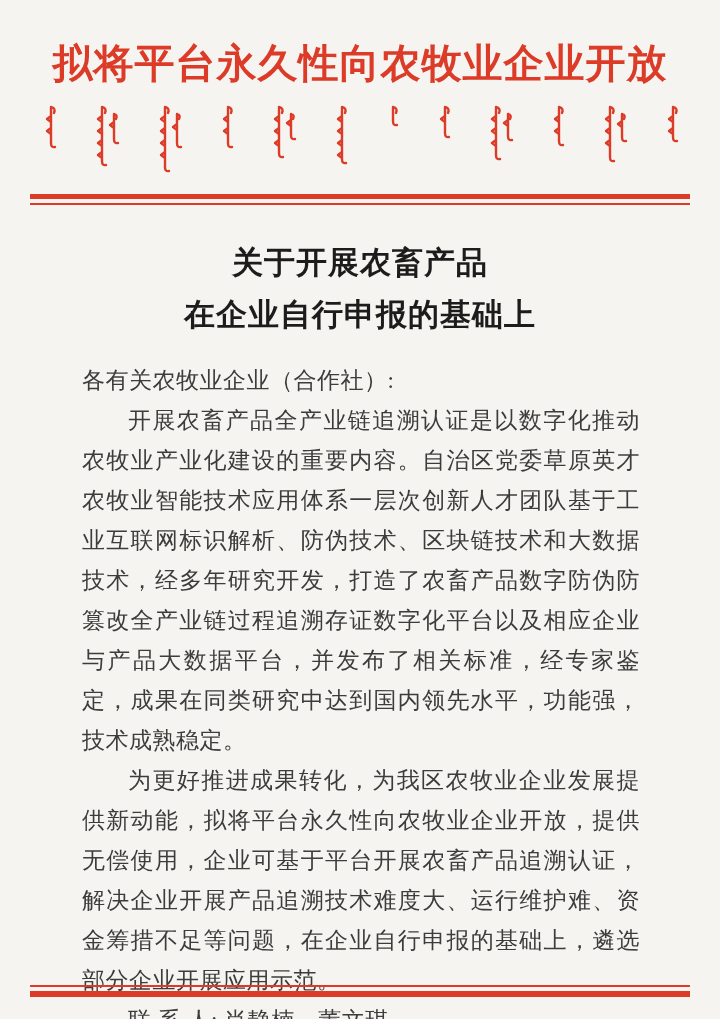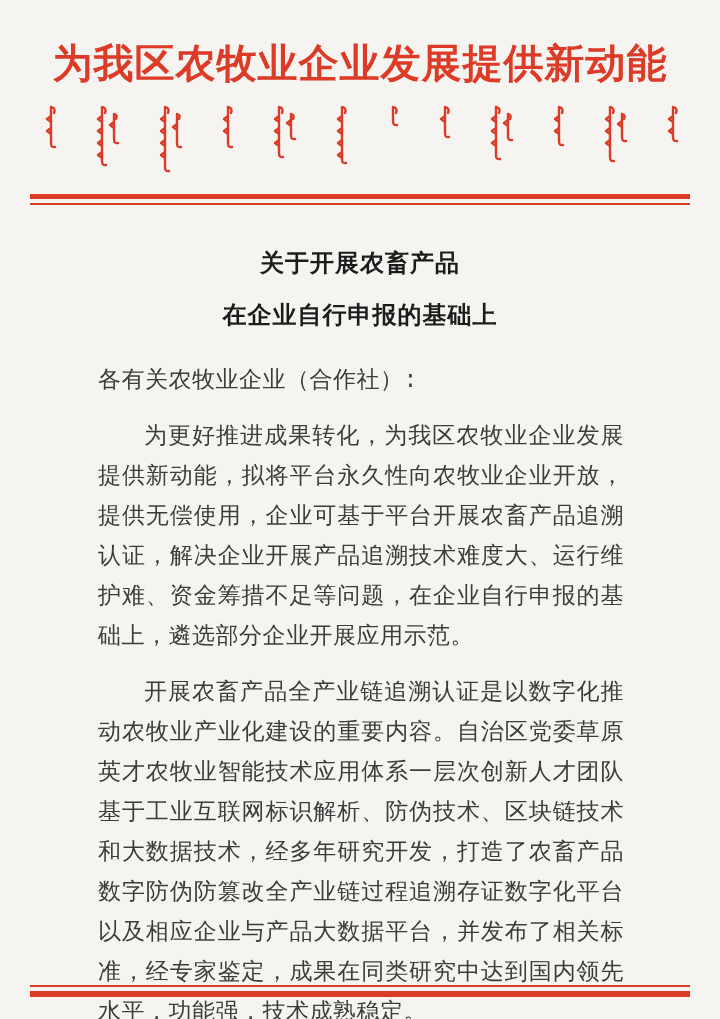--- a/index.html
+++ b/index.html
@@ -45,44 +45,44 @@
   .rule.thin{height:2px;margin-top:4px;}
   .rule-group.bottom{position:absolute;left:30px;right:30px;bottom:22px;margin:0;}
   .rule-group.bottom .thin{margin-top:0;}
   .rule-group.bottom .thick{margin-top:4px;height:6px;}
   
   .doc-title{
     margin:32px 0 0 0;
     text-align:center;
     color:var(--title-ink);
     font-weight:700;
-    font-size:24px;
+    font-size:31px;
     line-height:52px;
     letter-spacing:1px;
   }
   
   .body-text{
     margin:20px 80px 0 82px;
     color:var(--ink);
     font-size:23px;
     line-height:40px;
     text-align:justify;
     text-justify:inter-ideograph;
     letter-spacing:0.5px;
   }
-  .body-text p{margin:16px;font-family:Liberation Mono, monospace;}
+  .body-text p{margin:0;}
   .para{text-indent:2em;}
   .contact{text-indent:2em;}
 </style>
 </head>
 <body>
 
 <div class="page">
 
-  <h1 class="org-title">为我区农牧业企业发展提供新动能</h1>
+  <h1 class="org-title">拟将平台永久性向农牧业企业开放</h1>
 
   <div class="mongolian-row">
       <span class="mcol"><svg width="14" height="46" viewBox="0 0 14 46" xmlns="http://www.w3.org/2000/svg">
           <path d="M7 3 q5 1 3 6 M7 3 V39 q0 5 4 4 M7 12 l-4 3 l4 3 M7 24 l-4 3 l4 3  " fill="none" stroke="#dc3b28" stroke-width="2.4" stroke-linecap="round" stroke-linejoin="round"></path>
         </svg></span>
       <span class="mcol"><svg width="26" height="64" viewBox="0 0 26 64" xmlns="http://www.w3.org/2000/svg">
           <path d="M7 3 q5 1 3 6 M7 3 V57 q0 5 4 4 M7 12 l-4 3 l4 3 M7 24 l-4 3 l4 3 M7 36 l-4 3 l4 3 M7 48 l-4 3 l4 3  M19 10 q4 1 2 5 M19 10 V35 q0 5 4 4 M19 18 l-4 3 l4 3" fill="none" stroke="#dc3b28" stroke-width="2.4" stroke-linecap="round" stroke-linejoin="round"></path>
         </svg></span>
       <span class="mcol"><svg width="26" height="70" viewBox="0 0 26 70" xmlns="http://www.w3.org/2000/svg">
           <path d="M7 3 q5 1 3 6 M7 3 V63 q0 5 4 4 M7 12 l-4 3 l4 3 M7 24 l-4 3 l4 3 M7 36 l-4 3 l4 3 M7 48 l-4 3 l4 3  M19 10 q4 1 2 5 M19 10 V39 q0 5 4 4 M19 20 l-4 3 l4 3" fill="none" stroke="#dc3b28" stroke-width="2.4" stroke-linecap="round" stroke-linejoin="round"></path>
@@ -121,22 +121,22 @@
     <div class="rule thin"></div>
   </div>
 
   <div class="doc-title">
     <div>关于开展农畜产品</div>
     <div>在企业自行申报的基础上</div>
   </div>
 
   <div class="body-text">
     <p class="salutation">各有关农牧业企业（合作社）:</p>
+    <p class="para">开展农畜产品全产业链追溯认证是以数字化推动农牧业产业化建设的重要内容。自治区党委草原英才农牧业智能技术应用体系一层次创新人才团队基于工业互联网标识解析、防伪技术、区块链技术和大数据技术，经多年研究开发，打造了农畜产品数字防伪防篡改全产业链过程追溯存证数字化平台以及相应企业与产品大数据平台，并发布了相关标准，经专家鉴定，成果在同类研究中达到国内领先水平，功能强，技术成熟稳定。</p>
     <p class="para">为更好推进成果转化，为我区农牧业企业发展提供新动能，拟将平台永久性向农牧业企业开放，提供无偿使用，企业可基于平台开展农畜产品追溯认证，解决企业开展产品追溯技术难度大、运行维护难、资金筹措不足等问题，在企业自行申报的基础上，遴选部分企业开展应用示范。</p>
-    <p class="para">开展农畜产品全产业链追溯认证是以数字化推动农牧业产业化建设的重要内容。自治区党委草原英才农牧业智能技术应用体系一层次创新人才团队基于工业互联网标识解析、防伪技术、区块链技术和大数据技术，经多年研究开发，打造了农畜产品数字防伪防篡改全产业链过程追溯存证数字化平台以及相应企业与产品大数据平台，并发布了相关标准，经专家鉴定，成果在同类研究中达到国内领先水平，功能强，技术成熟稳定。</p>
     <p class="contact"><span>联 系 人:</span> <span>肖静楠、董文琪</span></p>
   </div>
 
   <div class="rule-group bottom">
     <div class="rule thin"></div>
     <div class="rule thick"></div>
   </div>
 
 </div>
 

